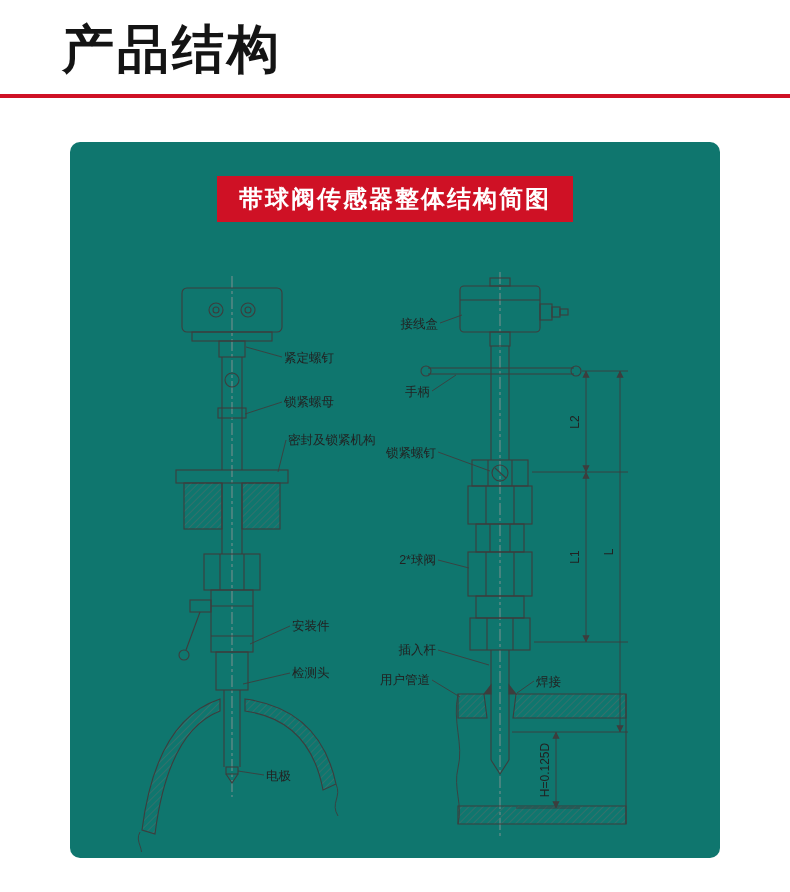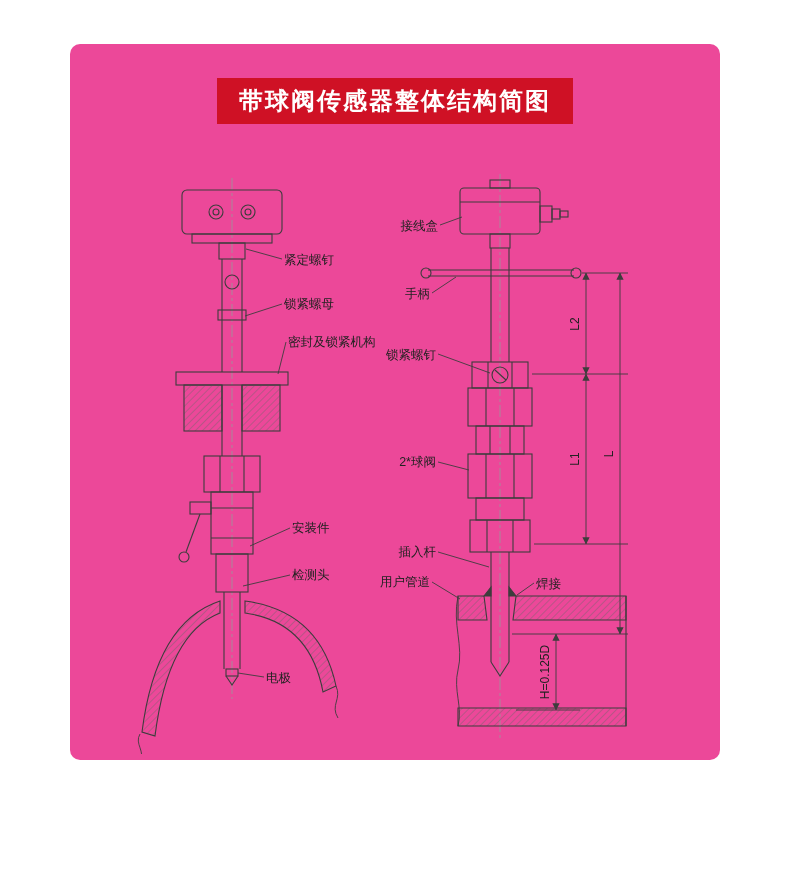--- a/index.html
+++ b/index.html
@@ -3,35 +3,39 @@
 <meta charset="utf-8">
 <style>
   * { margin:0; padding:0; box-sizing:border-box; }
   html,body { width:790px; background:#ffffff; font-family:"Liberation Sans", sans-serif; }
   .page { width:790px; height:892px; background:#ffffff; overflow:hidden; }
 
   .header { padding:16px 0 0 62px; }
   .title { font-size:52px; font-weight:700; color:#141414; letter-spacing:3px; line-height:1.3; }
   .red-rule { height:4px; background:#cf1125; margin-top:10px; width:790px; margin-left:-62px; }
 
-  .panel { width:650px; height:716px; margin:44px auto 0 auto; background:#ec4899; border-radius:10px; position:relative; }
+  .panel { width:650px; height:716px; margin:44px auto 0 auto; background:#0f766e; border-radius:10px; position:relative; }
   .banner {
     position:absolute; top:34px; left:50%; transform:translateX(-50%);
     background:#cf1125; color:#ffffff; font-size:24px; font-weight:700;
     letter-spacing:2px; padding:7px 22px; white-space:nowrap;
   }
   .diagram-svg { position:absolute; top:80px; left:0; }
   svg text { font-family:"Liberation Sans", sans-serif; font-size:12.5px; fill:#222222; }
   svg .dim-label { font-size:12px; }
 </style>
 </head>
 <body>
 
 <div class="page">
 
+  <header class="header">
+    <h1 class="title">产品结构</h1>
+    <div class="red-rule"></div>
+  </header>
 
   <section class="panel">
     <div class="banner">带球阀传感器整体结构简图</div>
 
     <svg class="diagram-svg" width="650" height="630" viewBox="0 0 650 630" xmlns="http://www.w3.org/2000/svg">
       <defs>
         <pattern id="hatch" width="5" height="5" patternUnits="userSpaceOnUse" patternTransform="rotate(45)">
           <line x1="0" y1="0" x2="0" y2="5" stroke="#6a6a6a" stroke-width="0.8"></line>
         </pattern>
         <marker id="arr" viewBox="0 0 8 8" refX="7.5" refY="4" markerWidth="8" markerHeight="8" orient="auto-start-reverse">

